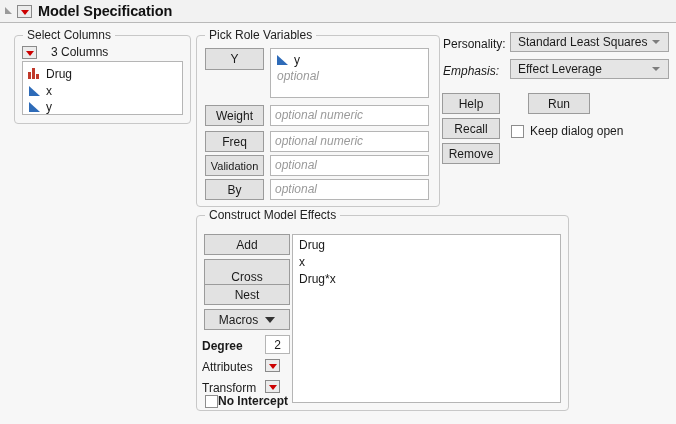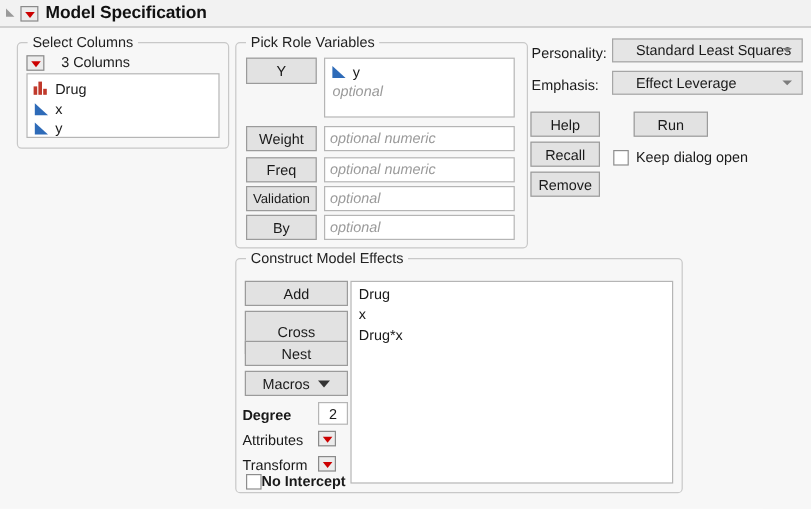--- a/index.html
+++ b/index.html
@@ -129,21 +129,21 @@
   }
   .combo {
     position: absolute;
     background: #e5e5e5;
     border: 1px solid #a6a6a6;
     box-sizing: border-box;
     display: flex;
     align-items: center;
     font-size: 12px;
     color: #1a1a1a;
-    padding-left: 19px;
+    padding-left: 7px;
   }
   .combo .chev {
     position: absolute;
     right: 8px;
     width: 0; height: 0;
     border-left: 4px solid transparent;
     border-right: 4px solid transparent;
     border-top: 4px solid #7d7d7d;
   }
   .lbl {
@@ -306,21 +306,21 @@
   <div class="field" style="left:270px; top:179px; width:159px; height:21px;">
     <span class="placeholder">optional</span>
   </div>
 
   <div class="lbl" style="left:443px; top:37px;">Personality:</div>
   <div class="combo" style="left:510px; top:32px; width:159px; height:20px;">
     <span>Standard Least Squares</span>
     <span class="chev"></span>
   </div>
 
-  <div class="lbl" style="left:443px; top:64px;">Emphasis:</div>
+  <div class="lbl" style="left:443px; top:64px;font-style:italic;">Emphasis:</div>
   <div class="combo" style="left:510px; top:59px; width:159px; height:20px;">
     <span>Effect Leverage</span>
     <span class="chev"></span>
   </div>
 
   <div class="btn" style="left:442px; top:93px; width:58px; height:21px;">Help</div>
   <div class="btn" style="left:528px; top:93px; width:62px; height:21px;">Run</div>
 
   <div class="btn" style="left:442px; top:118px; width:58px; height:21px;">Recall</div>
 

